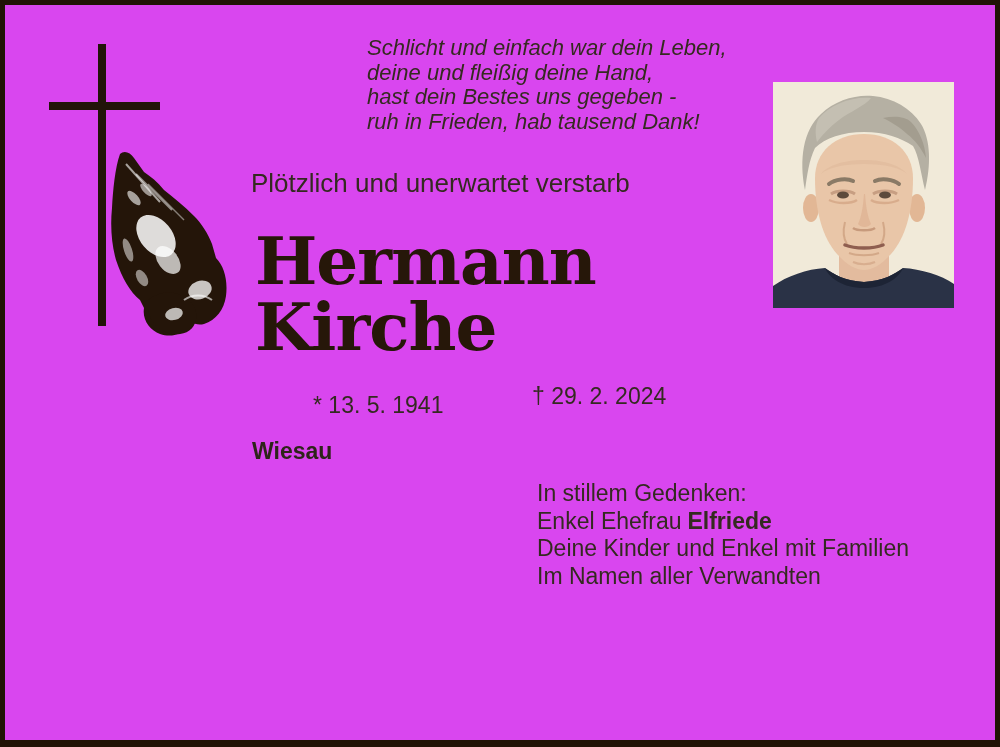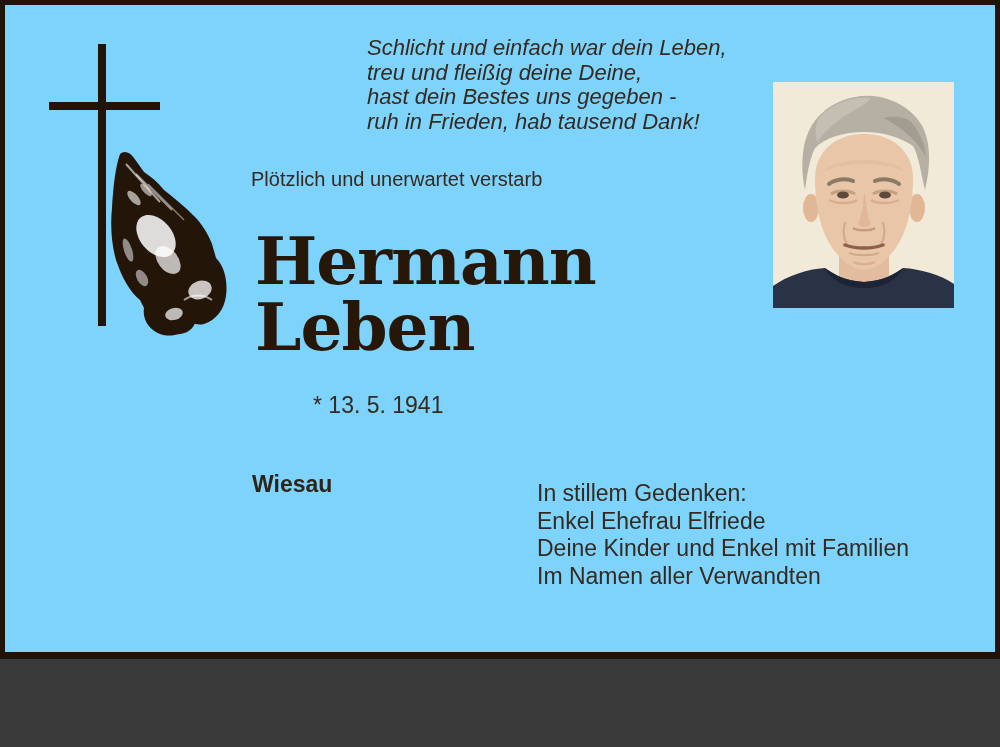--- a/index.html
+++ b/index.html
@@ -1,64 +1,64 @@
 <!DOCTYPE html>
 <html lang="de"><head>
 <meta charset="utf-8">
 <style>
   html,body{margin:0;padding:0;background:#3a3a3a;}
   .page{
     position:relative;
-    width:1000px;height:659px;
-    background:#7dd3fc;
+    width:1000px;height:747px;
+    background:#d946ef;
     overflow:hidden;
     font-family:"Liberation Sans",sans-serif;
     color:#33281e;
   }
   .frame{
     position:absolute;inset:0;
     border:5px solid #211307;
     border-bottom-width:7px;
     pointer-events:none;
   }
   .abs{position:absolute;}
   .poem{
     left:367px;top:36px;
     font-style:italic;
     font-size:22px;line-height:24.5px;
     color:#352a20;
     white-space:nowrap;
   }
   .intro{
     left:251px;top:168px;
-    font-size:20px;
+    font-size:26px;
     color:#342a20;
     white-space:nowrap;
   }
   .name-block{
     left:255px;top:228px;width:510px;
     font-family:"DejaVu Serif",serif;
     font-weight:bold;
     font-size:66px;line-height:66px;
     color:#261709;
     letter-spacing:-1px;
   }
   .dates{font-size:23px;color:#342a20;white-space:nowrap;}
   .birth{left:313px;top:383px;margin-top:9px;}
   .death{left:532px;top:383px;}
   .place{
     left:252px;top:438px;
-    font-size:23px;font-weight:bold;color:#2e241a;margin-top:33px;
+    font-size:23px;font-weight:bold;color:#2e241a;
   }
   .mourners{
     left:537px;top:480px;
     font-size:23px;line-height:27.5px;
     color:#342a20;white-space:nowrap;
   }
-  .mourners .bold{font-weight:normal;margin-left:6px;}
+  .mourners .bold{font-weight:bold;margin-left:6px;}
   .footer{
     left:49px;top:615px;
     font-size:23px;line-height:28.6px;
     color:#342a20;white-space:nowrap;
     letter-spacing:-0.2px;
   }
   .cross-svg{left:45px;top:42px;}
   .hands-svg{left:104px;top:150px;}
   .photo{
     left:773px;top:82px;width:181px;height:226px;
@@ -91,33 +91,34 @@
       <ellipse cx="38" cy="128" rx="5" ry="9" fill="#ffffff" opacity="0.5" transform="rotate(-30 38 128)"></ellipse>
       <path d="M22,14 L56,52" stroke="#ffffff" stroke-width="2" opacity="0.6" fill="none"></path>
       <path d="M32,24 L68,60" stroke="#ffffff" stroke-width="2" opacity="0.5" fill="none"></path>
       <path d="M44,34 L80,70" stroke="#ffffff" stroke-width="1.5" opacity="0.45" fill="none"></path>
       <path d="M80,150 C88,144 100,144 108,150" stroke="#ffffff" stroke-width="2" opacity="0.6" fill="none"></path>
     </g>
   </svg>
 
   <div class="abs poem">
     <div>Schlicht und einfach war dein Leben,</div>
-    <div>treu und fleißig deine Deine,</div>
+    <div>deine und fleißig deine Hand,</div>
     <div>hast dein Bestes uns gegeben -</div>
     <div>ruh in Frieden, hab tausend Dank!</div>
   </div>
 
   <div class="abs intro">Plötzlich und unerwartet verstarb</div>
 
   <div class="abs name-block">
     <div>Hermann</div>
-    <div>Leben</div>
+    <div>Kirche</div>
   </div>
 
   <div class="abs dates birth">* 13. 5. 1941</div>
+  <div class="abs dates death">† 29. 2. 2024</div>
 
   <div class="abs place">Wiesau</div>
 
   <div class="abs mourners">
     <div>In stillem Gedenken:</div>
     <div>
       <span>Enkel Ehefrau</span><span class="bold">Elfriede</span>
     </div>
     <div>Deine Kinder und Enkel mit Familien</div>
     <div>Im Namen aller Verwandten</div>

